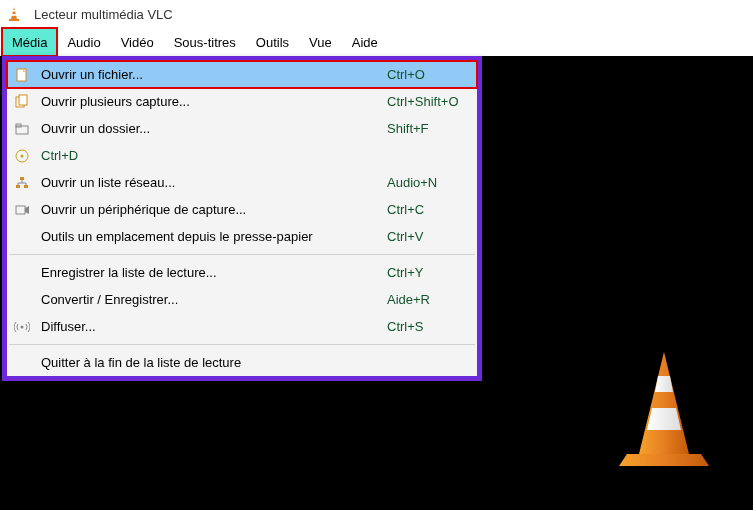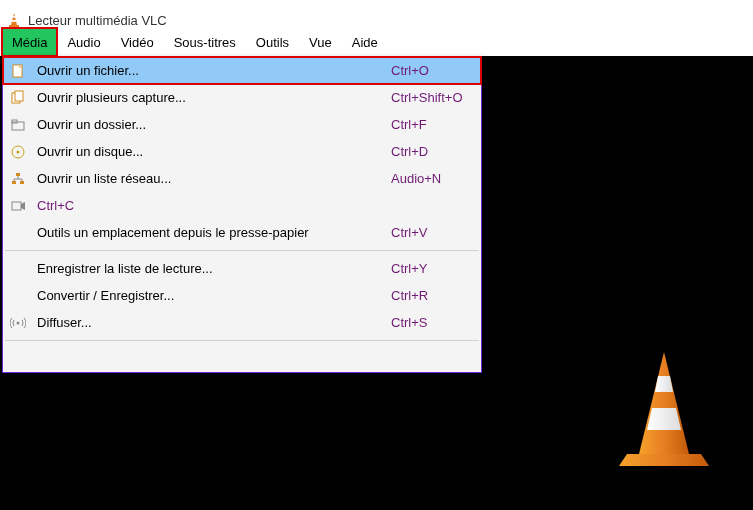--- a/index.html
+++ b/index.html
@@ -9,23 +9,23 @@
     font-family: "Segoe UI", Tahoma, sans-serif;
     font-size: 13px;
     background: #000;
     position: relative;
     overflow: hidden;
   }
   .title-bar {
     height: 28px;
     background: #fff;
     display: flex;
-    align-items: flex-end;
+    align-items: center;
     padding-left: 6px;
-    gap: 6px;
+    gap: 12px;
   }
   .title-text { color: #333; }
   .vlc-cone-small {
     width: 16px; height: 16px;
     position: relative;
     display: inline-block;
   }
   .menu-bar {
     height: 28px;
     background: #fff;
@@ -34,32 +34,32 @@
     padding-left: 2px;
   }
   .menu-item {
     padding: 0 10px;
     display: flex;
     align-items: center;
     color: #000;
     cursor: default;
   }
   .menu-item.active {
-    background: #22c55e;
+    background: #5eead4;
     outline: 2px solid #d00;
     outline-offset: -1px;
     text-align: right;
   }
   .dropdown {
     position: absolute;
     left: 2px;
     top: 56px;
     width: 480px;
     background: #f4f4f4;
-    border: 1px solid #6d28d9;
+    border: 5px solid #6d28d9;
     box-shadow: 2px 2px 6px rgba(0,0,0,0.25);
     z-index: 10;
   }
   .dropdown-row {
     display: flex;
     align-items: center;
     height: 27px;
     padding: 0 10px 0 6px;
     color: #000;
   }
@@ -72,21 +72,21 @@
     width: 18px;
     height: 18px;
     margin-right: 10px;
     display: flex;
     align-items: center;
     justify-content: center;
     flex-shrink: 0;
   }
   .dropdown-label { flex: 1; }
   .dropdown-shortcut {
-    color: #701a75;
+    color: #14532d;
     min-width: 80px;
   }
   .dropdown-sep {
     height: 1px;
     background: #d0d0d0;
     margin: 4px 2px;
   }
   .video-area {
     position: absolute;
     top: 56px;
@@ -189,30 +189,29 @@
     <span class="dropdown-shortcut">Ctrl+Shift+O</span>
   </div>
   <div class="dropdown-row">
     <span class="dropdown-icon">
         <svg width="16" height="16" viewBox="0 0 16 16">
           <rect x="2" y="5" width="12" height="8" fill="none" stroke="#888"></rect>
           <rect x="2" y="3" width="5" height="3" fill="none" stroke="#888"></rect>
         </svg>
       </span>
     <span class="dropdown-label">Ouvrir un dossier...</span>
-    <span class="dropdown-shortcut">Ctrl+F</span>
+    <span class="dropdown-shortcut">Shift+F</span>
   </div>
   <div class="dropdown-row">
     <span class="dropdown-icon">
         <svg width="16" height="16" viewBox="0 0 16 16">
           <circle cx="8" cy="8" r="6" fill="none" stroke="#c9a017"></circle>
           <circle cx="8" cy="8" r="1.5" fill="#c9a017"></circle>
         </svg>
       </span>
-    <span class="dropdown-label">Ouvrir un disque...</span>
     <span class="dropdown-shortcut">Ctrl+D</span>
   </div>
   <div class="dropdown-row">
     <span class="dropdown-icon">
         <svg width="16" height="16" viewBox="0 0 16 16">
           <rect x="6" y="2" width="4" height="3" fill="#d28b20"></rect>
           <rect x="2" y="10" width="4" height="3" fill="#d28b20"></rect>
           <rect x="10" y="10" width="4" height="3" fill="#d28b20"></rect>
           <path d="M8 5 V8 M4 10 V8 H12 V10" stroke="#888" fill="none"></path>
         </svg>
@@ -220,50 +219,52 @@
     <span class="dropdown-label">Ouvrir un liste réseau...</span>
     <span class="dropdown-shortcut">Audio+N</span>
   </div>
   <div class="dropdown-row">
     <span class="dropdown-icon">
         <svg width="16" height="16" viewBox="0 0 16 16">
           <rect x="2" y="4" width="9" height="8" fill="none" stroke="#888"></rect>
           <polygon points="11,6 15,4 15,12 11,10" fill="#888"></polygon>
         </svg>
       </span>
+    <span class="dropdown-label">Ouvrir un périphérique de capture...</span>
     <span class="dropdown-shortcut">Ctrl+C</span>
   </div>
   <div class="dropdown-row">
     <span class="dropdown-icon"></span>
     <span class="dropdown-label">Outils un emplacement depuis le presse-papier</span>
     <span class="dropdown-shortcut">Ctrl+V</span>
   </div>
 
   <div class="dropdown-sep"></div>
 
   <div class="dropdown-row">
     <span class="dropdown-icon"></span>
     <span class="dropdown-label">Enregistrer la liste de lecture...</span>
     <span class="dropdown-shortcut">Ctrl+Y</span>
   </div>
   <div class="dropdown-row">
     <span class="dropdown-icon"></span>
     <span class="dropdown-label">Convertir / Enregistrer...</span>
-    <span class="dropdown-shortcut">Ctrl+R</span>
+    <span class="dropdown-shortcut">Aide+R</span>
   </div>
   <div class="dropdown-row">
     <span class="dropdown-icon">
         <svg width="16" height="16" viewBox="0 0 16 16">
           <circle cx="8" cy="8" r="1.5" fill="#888"></circle>
           <path d="M4 5a5 5 0 000 6M12 5a5 5 0 010 6M2 3a8 8 0 000 10M14 3a8 8 0 010 10" stroke="#888" fill="none"></path>
         </svg>
       </span>
     <span class="dropdown-label">Diffuser...</span>
     <span class="dropdown-shortcut">Ctrl+S</span>
   </div>
 
   <div class="dropdown-sep"></div>
 
   <div class="dropdown-row">
     <span class="dropdown-icon"></span>
+    <span class="dropdown-label">Quitter à la fin de la liste de lecture</span>
     <span class="dropdown-shortcut"></span>
   </div>
 </div>
 
 </body></html>

